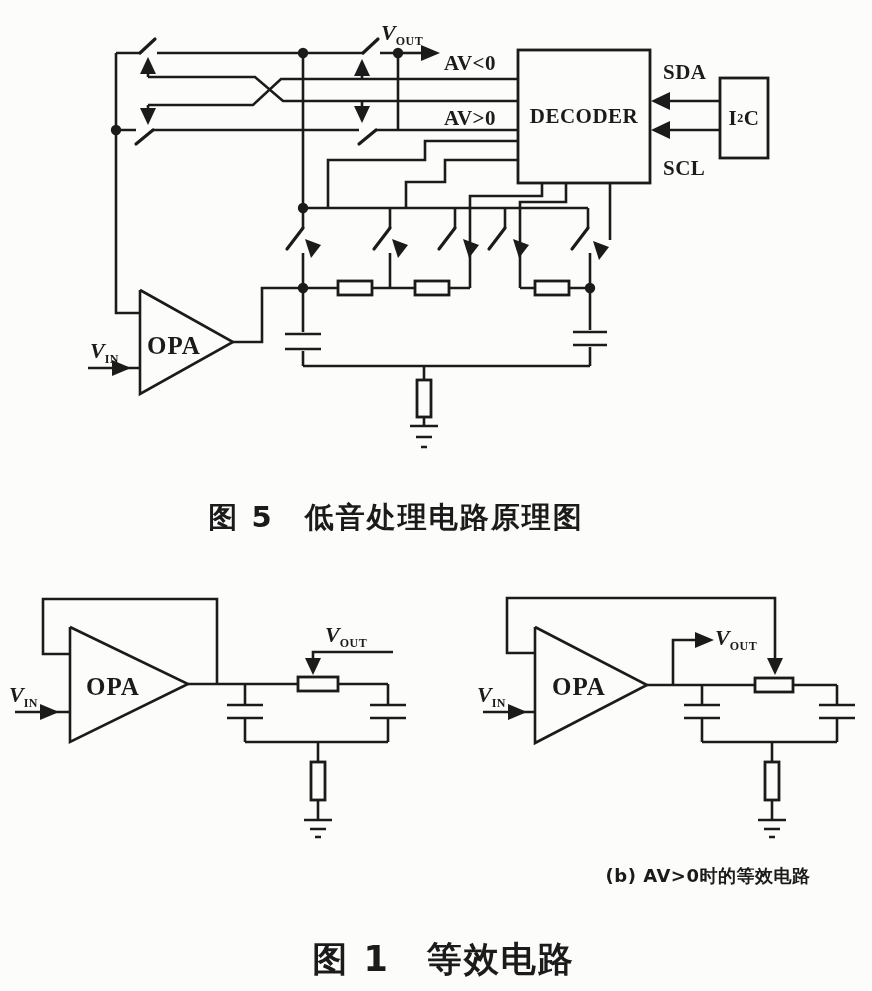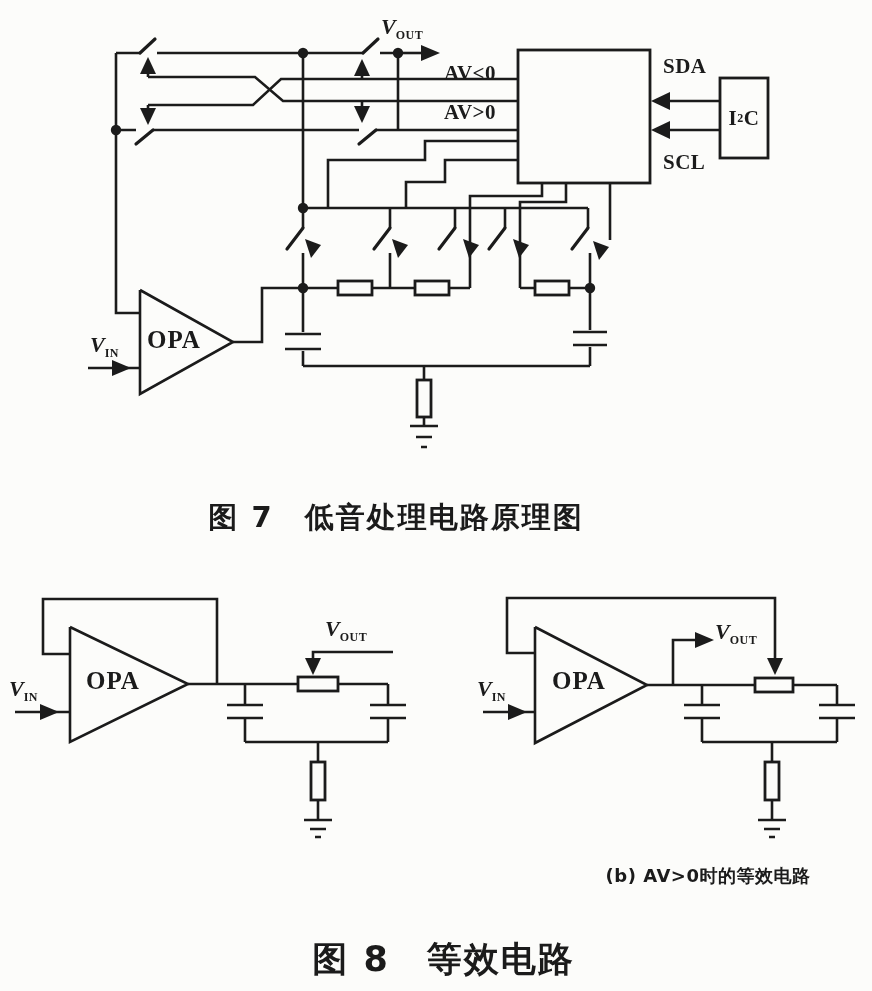--- a/index.html
+++ b/index.html
@@ -10,21 +10,21 @@
     font-family:"Liberation Serif","DejaVu Serif",serif;
     color:#1b1b1b;
     overflow:hidden;
   }
   .art{position:absolute;left:0;top:0;}
   .art path,.art line,.art polyline{stroke:#1b1b1b;stroke-width:2.6;fill:none;}
   .art .blade{stroke-width:3.2;stroke-linecap:round;}
   .art rect{stroke:#1b1b1b;stroke-width:2.8;fill:none;}
   .art polygon{fill:#1b1b1b;stroke:none;}
   .art circle{fill:#1b1b1b;stroke:none;}
-  .lbl{position:absolute;white-space:nowrap;line-height:1;}
+  .lbl{position:absolute;white-space:nowrap;line-height:1;margin-top:6px;}
   .sig{font-weight:700;font-size:21px;letter-spacing:0.5px;}
   .vlab{font-style:italic;font-size:22px;font-weight:600;}
   .vlab sub{font-style:normal;font-size:12px;font-weight:700;letter-spacing:0.5px;}
   .vlab sup{font-style:normal;font-size:12px;font-weight:700;}
   .opa{font-weight:700;font-size:25px;letter-spacing:1px;}
   .blockbox{position:absolute;display:flex;align-items:center;justify-content:center;
     font-weight:700;font-size:21px;letter-spacing:0.5px;}
   .cap-main{position:absolute;text-align:center;font-weight:700;font-size:29px;
     font-family:"DejaVu Sans","Liberation Sans",sans-serif;letter-spacing:2px;}
   .cap-sub{position:absolute;text-align:center;font-weight:700;font-size:18px;
@@ -181,37 +181,38 @@
       <path d="M702,742 H837"></path>
       <path d="M772,742 V762 M772,800 V820"></path>
       <rect x="765" y="762" width="14" height="38"></rect>
       <g>
         <path d="M758,820 H786 M764,829 H780 M769,837 H775"></path>
       </g>
     </g>
   </svg>
 
   <div class="lbl vlab" style="left:381px;top:16px"><span>V</span><sub>OUT</sub></div>
-  <div class="lbl sig" style="left:444px;top:63px">AV&lt;0</div>
+  <div class="lbl sig" style="left:444px;top:47px">AV&lt;0</div>
   <div class="lbl sig" style="left:444px;top:102px">AV&gt;0</div>
+  <div class="blockbox" style="left:518px;top:50px;width:132px;height:133px">DECODER</div>
   <div class="blockbox vlab" style="left:720px;top:78px;width:48px;height:80px;font-style:normal">
       <span>I</span>
       <sup>2</sup>
       <span>C</span>
     </div>
   <div class="lbl sig" style="left:663px;top:56px">SDA</div>
   <div class="lbl sig" style="left:663px;top:152px">SCL</div>
   <div class="lbl opa" style="left:147px;top:327px">OPA</div>
   <div class="lbl vlab" style="left:90px;top:334px"><span>V</span><sub>IN</sub></div>
-  <div class="cap-main" style="left:136px;top:498px;width:520px">图 7　低音处理电路原理图</div>
+  <div class="cap-main" style="left:136px;top:498px;width:520px">图 5　低音处理电路原理图</div>
 
   <div class="lbl opa" style="left:86px;top:668px">OPA</div>
   <div class="lbl vlab" style="left:9px;top:678px"><span>V</span><sub>IN</sub></div>
   <div class="lbl vlab" style="left:325px;top:618px"><span>V</span><sub>OUT</sub></div>
 
   <div class="lbl opa" style="left:552px;top:668px">OPA</div>
   <div class="lbl vlab" style="left:477px;top:678px"><span>V</span><sub>IN</sub></div>
   <div class="lbl vlab" style="left:715px;top:621px"><span>V</span><sub>OUT</sub></div>
   <div class="cap-sub" style="left:548px;top:864px;width:320px">(b) AV&gt;0时的等效电路</div>
 
-  <div class="cap-main" style="left:286px;top:936px;width:315px;font-size:35px">图 8　等效电路</div>
+  <div class="cap-main" style="left:286px;top:936px;width:315px;font-size:35px">图 1　等效电路</div>
 
 </div>
 
 </body></html>

